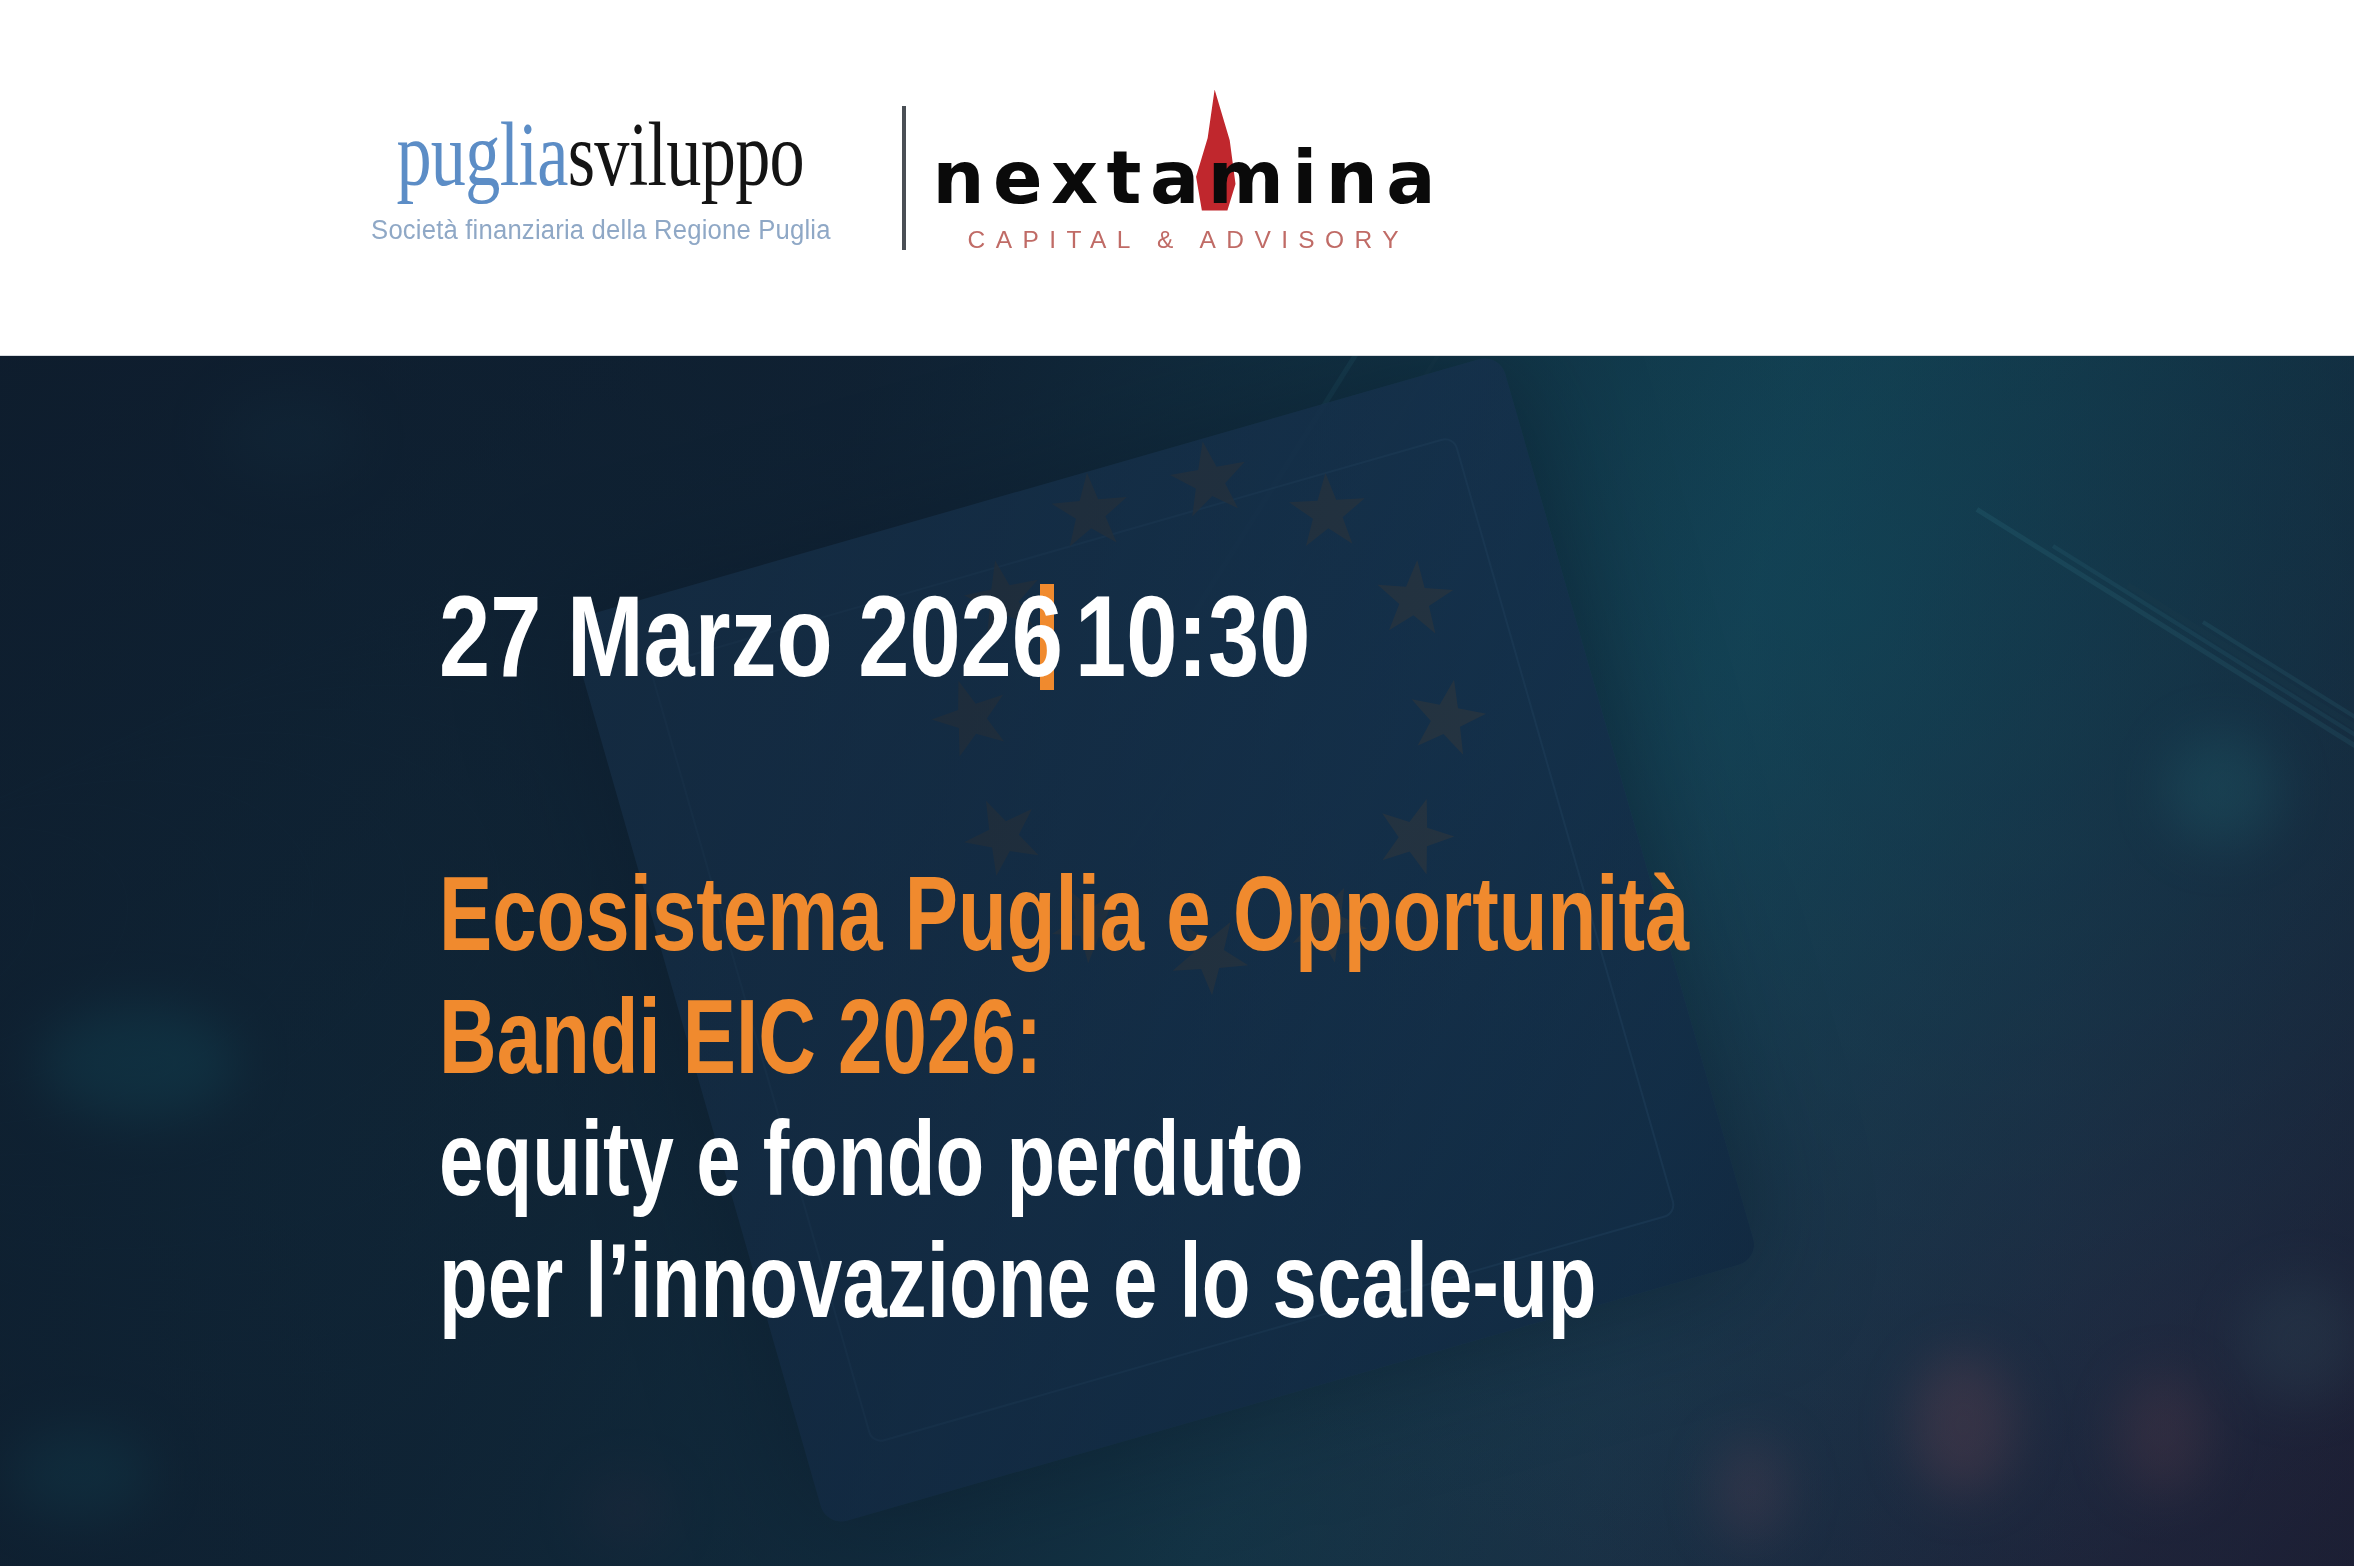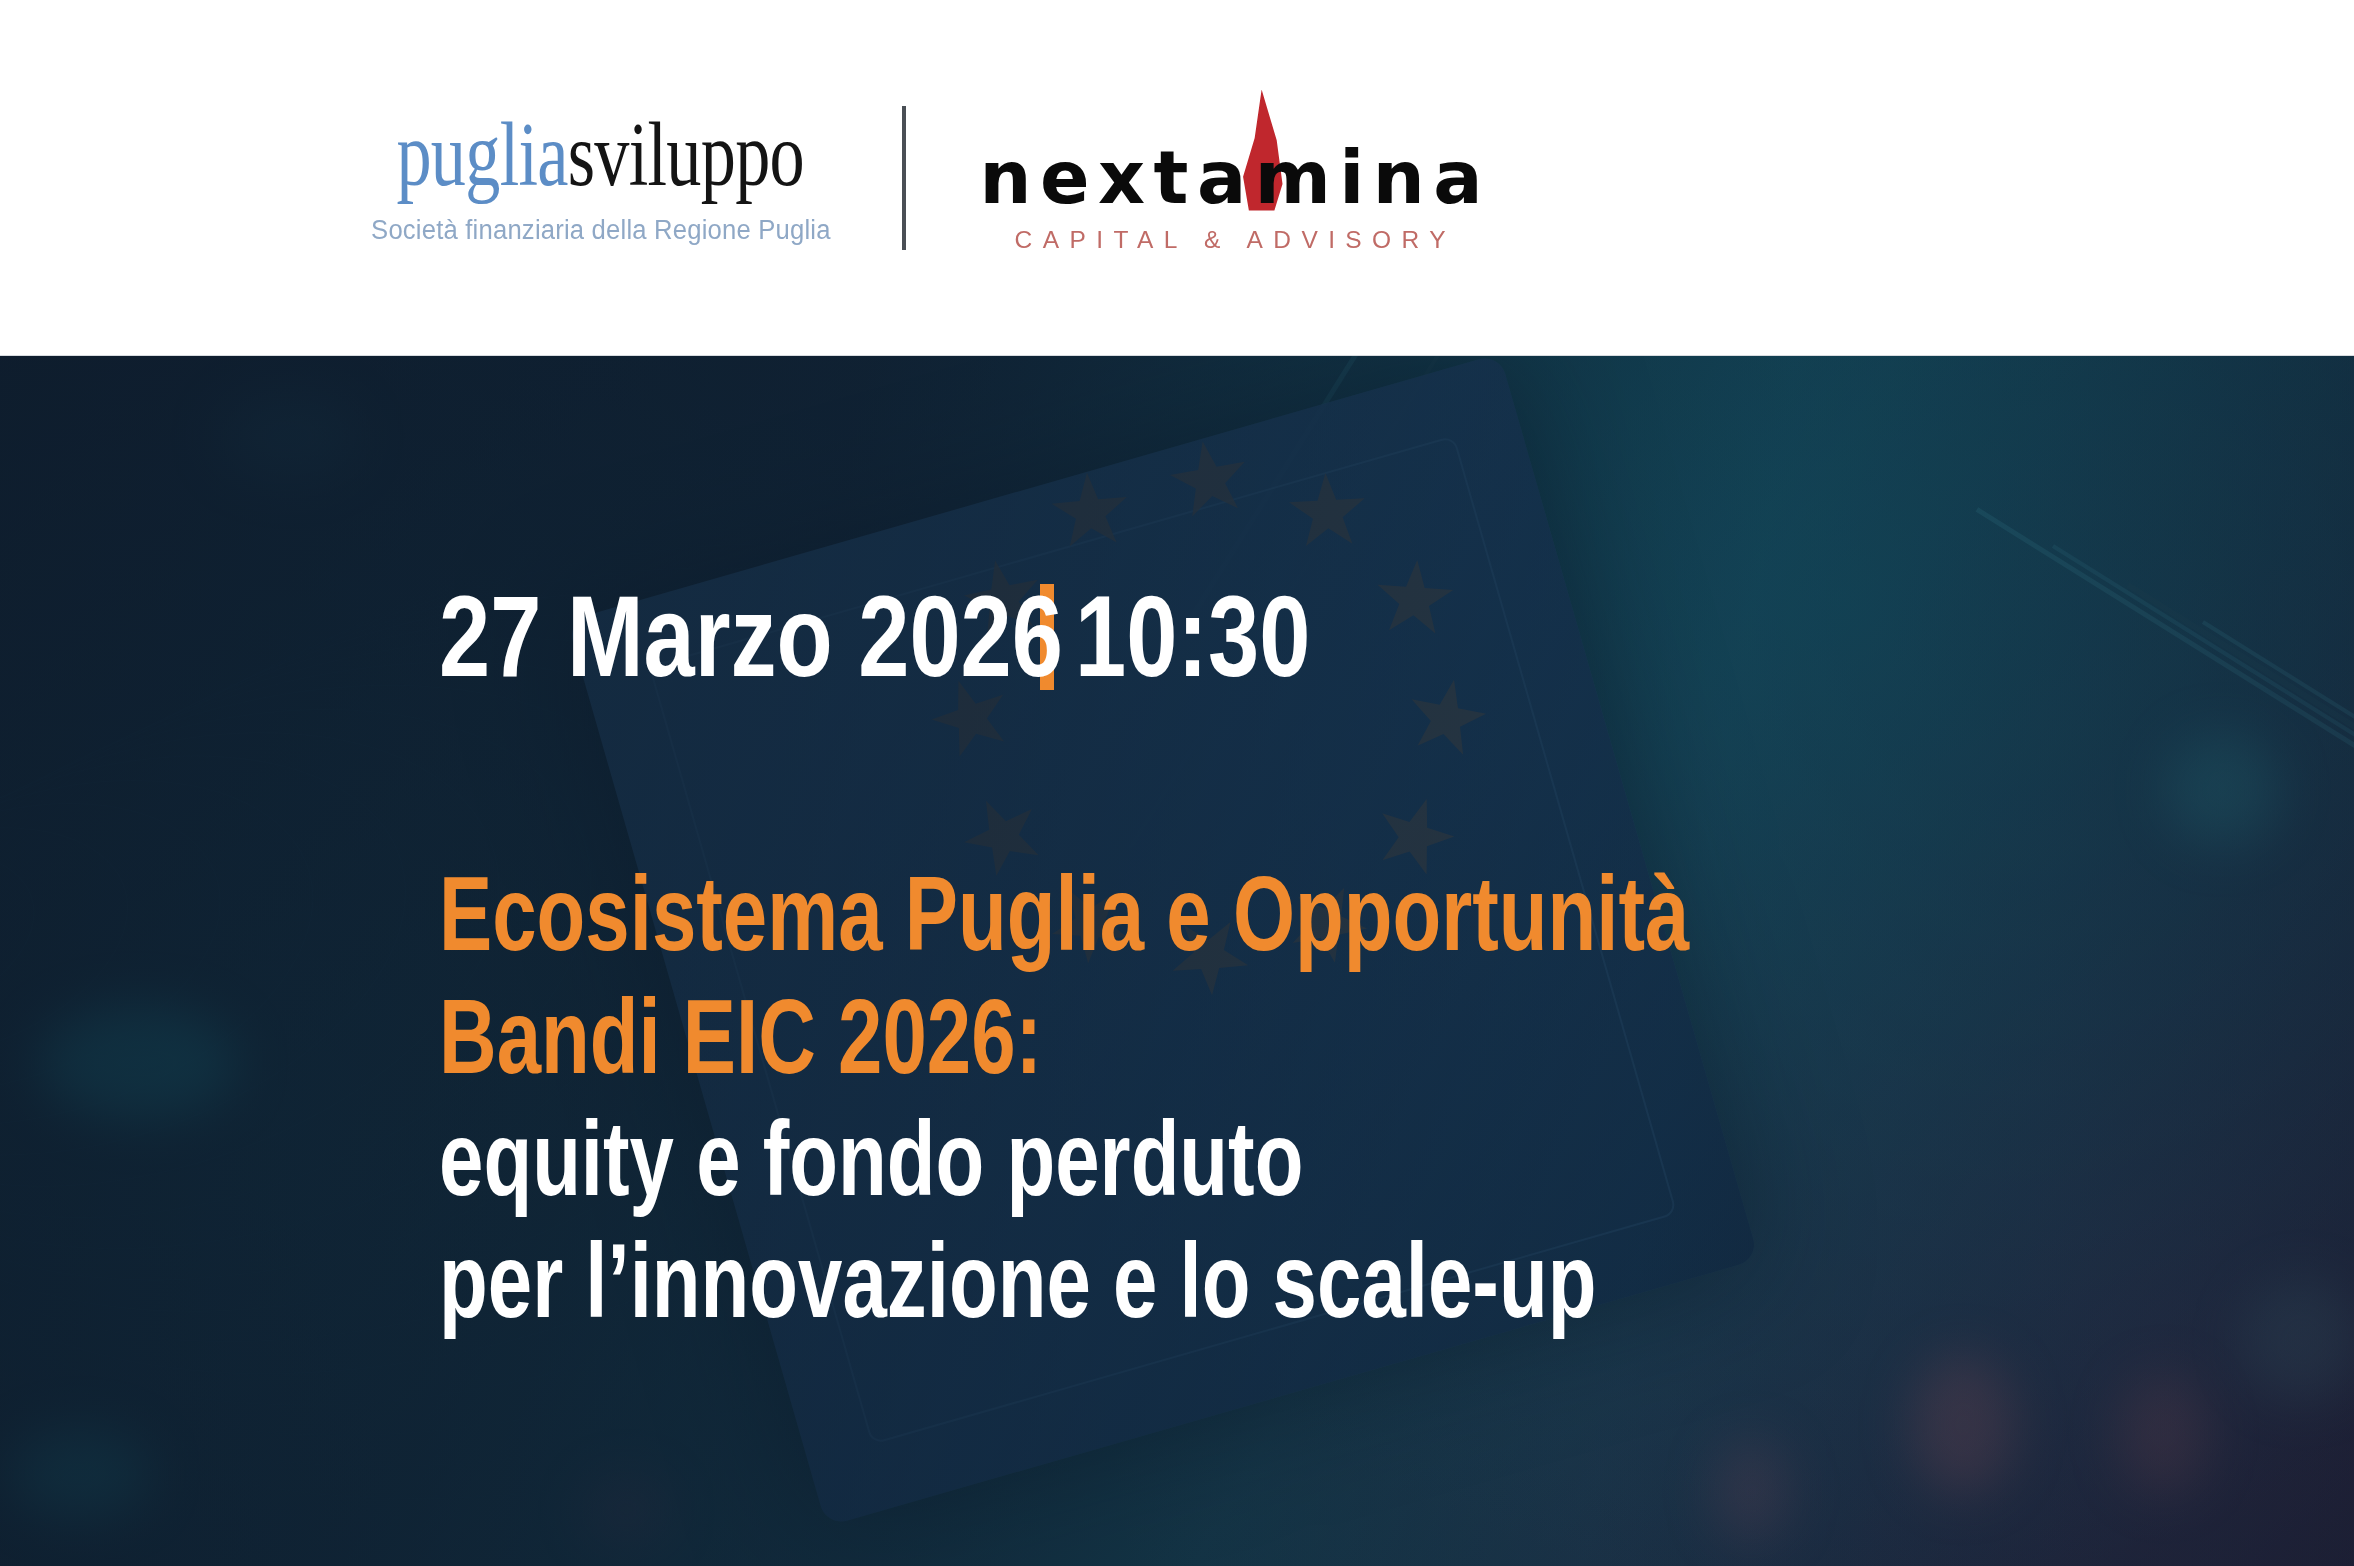--- a/index.html
+++ b/index.html
@@ -115,21 +115,20 @@
     color: #3C3A38;
     letter-spacing: 0.6px;
     white-space: nowrap;
     transform: scaleX(0.93);
   }
 
   
   #logo-nextamina {
     width: 565px;
     position: relative;
-    margin-left: 47px;
   }
   .nx-mark {
     position: relative;
     height: 113px;
     display: flex;
     align-items: flex-end;
     justify-content: center;
   }
   .nx-flame {
     position: absolute;

